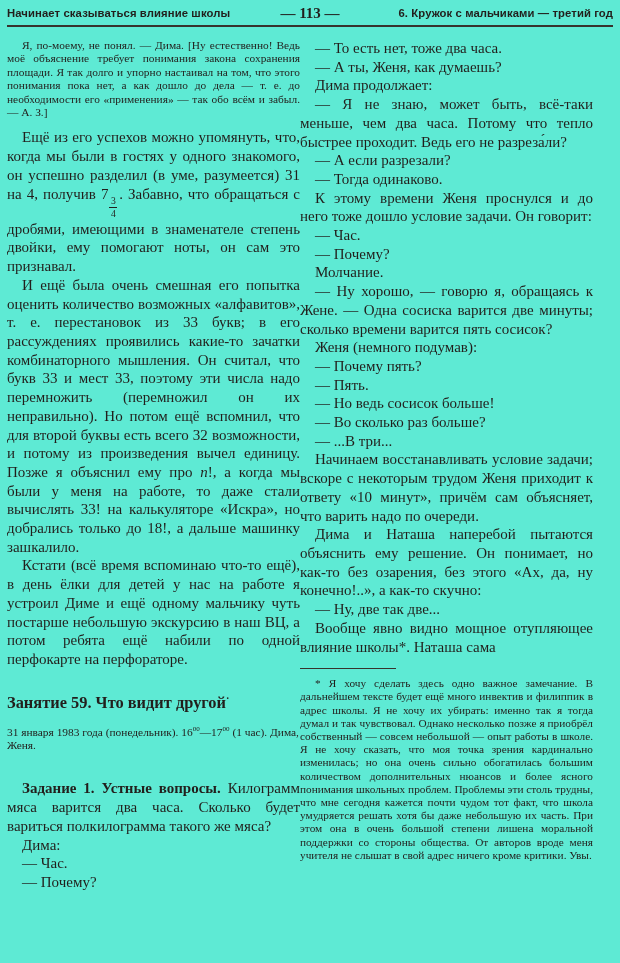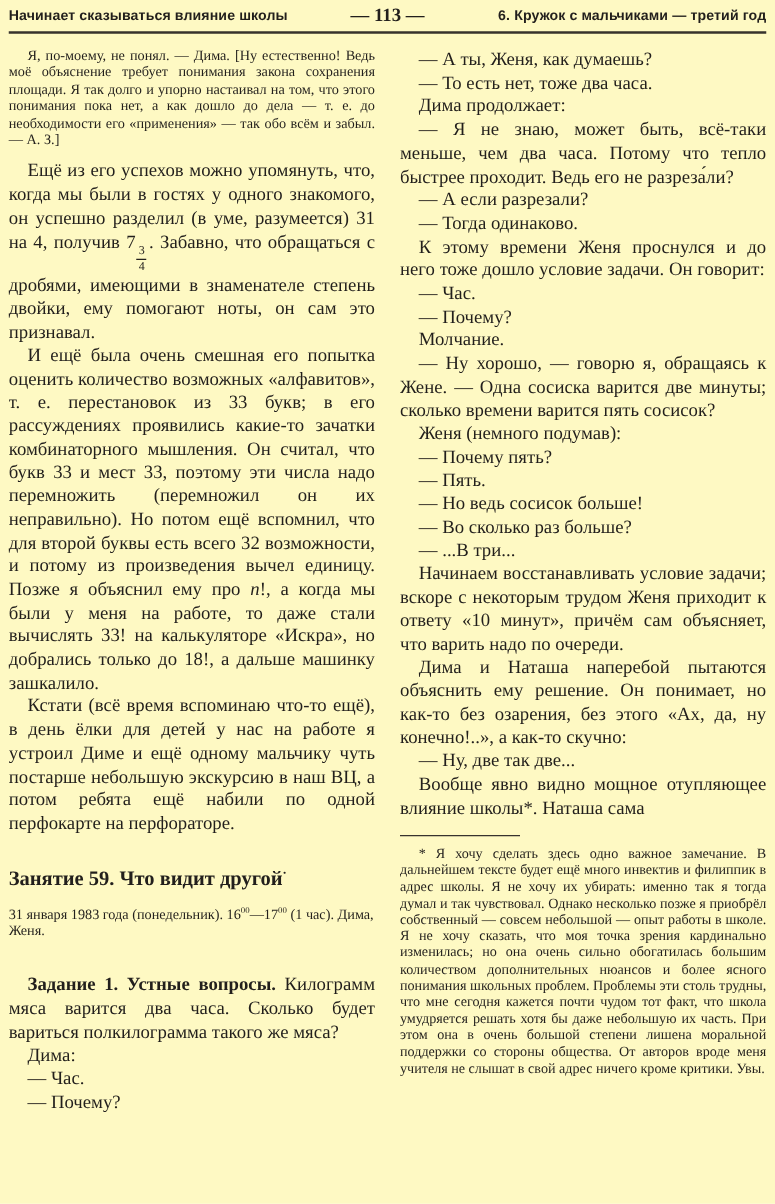--- a/index.html
+++ b/index.html
@@ -1,19 +1,19 @@
 <!DOCTYPE html>
 <html lang="ru"><head>
 <meta charset="utf-8">
 <style>
   html,body{margin:0;padding:0;}
   .page{
     position:relative;
     width:620px;height:963px;
-    background:#fef9c3;
+    background:#5eead4;
     color:#221f1c;
     box-sizing:border-box;
     padding:5px 7px 0 7px;
     overflow:hidden;
     font-family:"Liberation Serif","DejaVu Serif",serif;
   }
   
   .header{position:relative;height:18px;}
   .rh{
     position:absolute;top:2px;
@@ -22,21 +22,21 @@
   }
   .rh-left{left:0;}
   .rh-right{right:0;}
   .page-num{
     position:absolute;top:0;left:50%;transform:translateX(-50%);
     font-family:"Liberation Serif","DejaVu Serif",serif;
     font-weight:bold;font-size:15px;white-space:nowrap;
   }
   .header-rule{border:none;border-top:2px solid #37332d;margin:2px 0 0 0;}
   
-  .cols{display:flex;gap:20px;margin-top:12px;}
+  .cols{display:flex;margin-top:12px;}
   .col{width:293px;flex:0 0 293px;}
   
   .para{margin:0;text-align:justify;}
   .body{font-size:15px;line-height:18.7px;}
   .indent{text-indent:15px;}
   .note{font-size:11.4px;line-height:13.4px;margin-bottom:9px;}
   .dateline{font-size:11.4px;line-height:13.4px;margin-bottom:27px;text-align:left;}
   .heading{
     font-size:16.4px;line-height:19px;font-weight:bold;
     margin:24px 0 14px 0;text-align:left;text-indent:0;
@@ -79,22 +79,22 @@
         <div class="para body indent"><span>Кстати (всё время вспоминаю что-то ещё), в день ёлки для детей у нас на работе я устроил Диме и ещё одному мальчику чуть постарше небольшую экскурсию в наш ВЦ, а потом ребята ещё набили по одной перфокарте на перфораторе.</span></div>
         <div class="para heading"><span class="b">Занятие 59. Что видит другой</span><sup class="b">·</sup></div>
         <div class="para dateline"><span>31 января 1983 года (понедельник). 16</span><sup>00</sup><span>—17</span><sup>00</sup><span> (1 час). Дима, Женя.</span></div>
         <div class="para body indent"><span class="b">Задание 1. Устные вопросы. </span><span>Килограмм мяса варится два часа. Сколько будет вариться полкилограмма такого же мяса?</span></div>
         <div class="para body indent"><span>Дима:</span></div>
         <div class="para body indent"><span>— Час.</span></div>
         <div class="para body indent"><span>— Почему?</span></div>
       </div>
     <div class="col" id="col-right">
       <div id="right-text">
+          <div class="para body indent"><span>— То есть нет, тоже два часа.</span></div>
           <div class="para body indent"><span>— А ты, Женя, как думаешь?</span></div>
-          <div class="para body indent"><span>— То есть нет, тоже два часа.</span></div>
           <div class="para body indent"><span>Дима продолжает:</span></div>
           <div class="para body indent"><span>— Я не знаю, может быть, всё-таки меньше, чем два часа. Потому что тепло быстрее проходит. Ведь его не разреза́ли?</span></div>
           <div class="para body indent"><span>— А если разрезали?</span></div>
           <div class="para body indent"><span>— Тогда одинаково.</span></div>
           <div class="para body indent"><span>К этому времени Женя проснулся и до него тоже дошло условие задачи. Он говорит:</span></div>
           <div class="para body indent"><span>— Час.</span></div>
           <div class="para body indent"><span>— Почему?</span></div>
           <div class="para body indent"><span>Молчание.</span></div>
           <div class="para body indent"><span>— Ну хорошо, — говорю я, обращаясь к Жене. — Одна сосиска варится две минуты; сколько времени варится пять сосисок?</span></div>
           <div class="para body indent"><span>Женя (немного подумав):</span></div>

